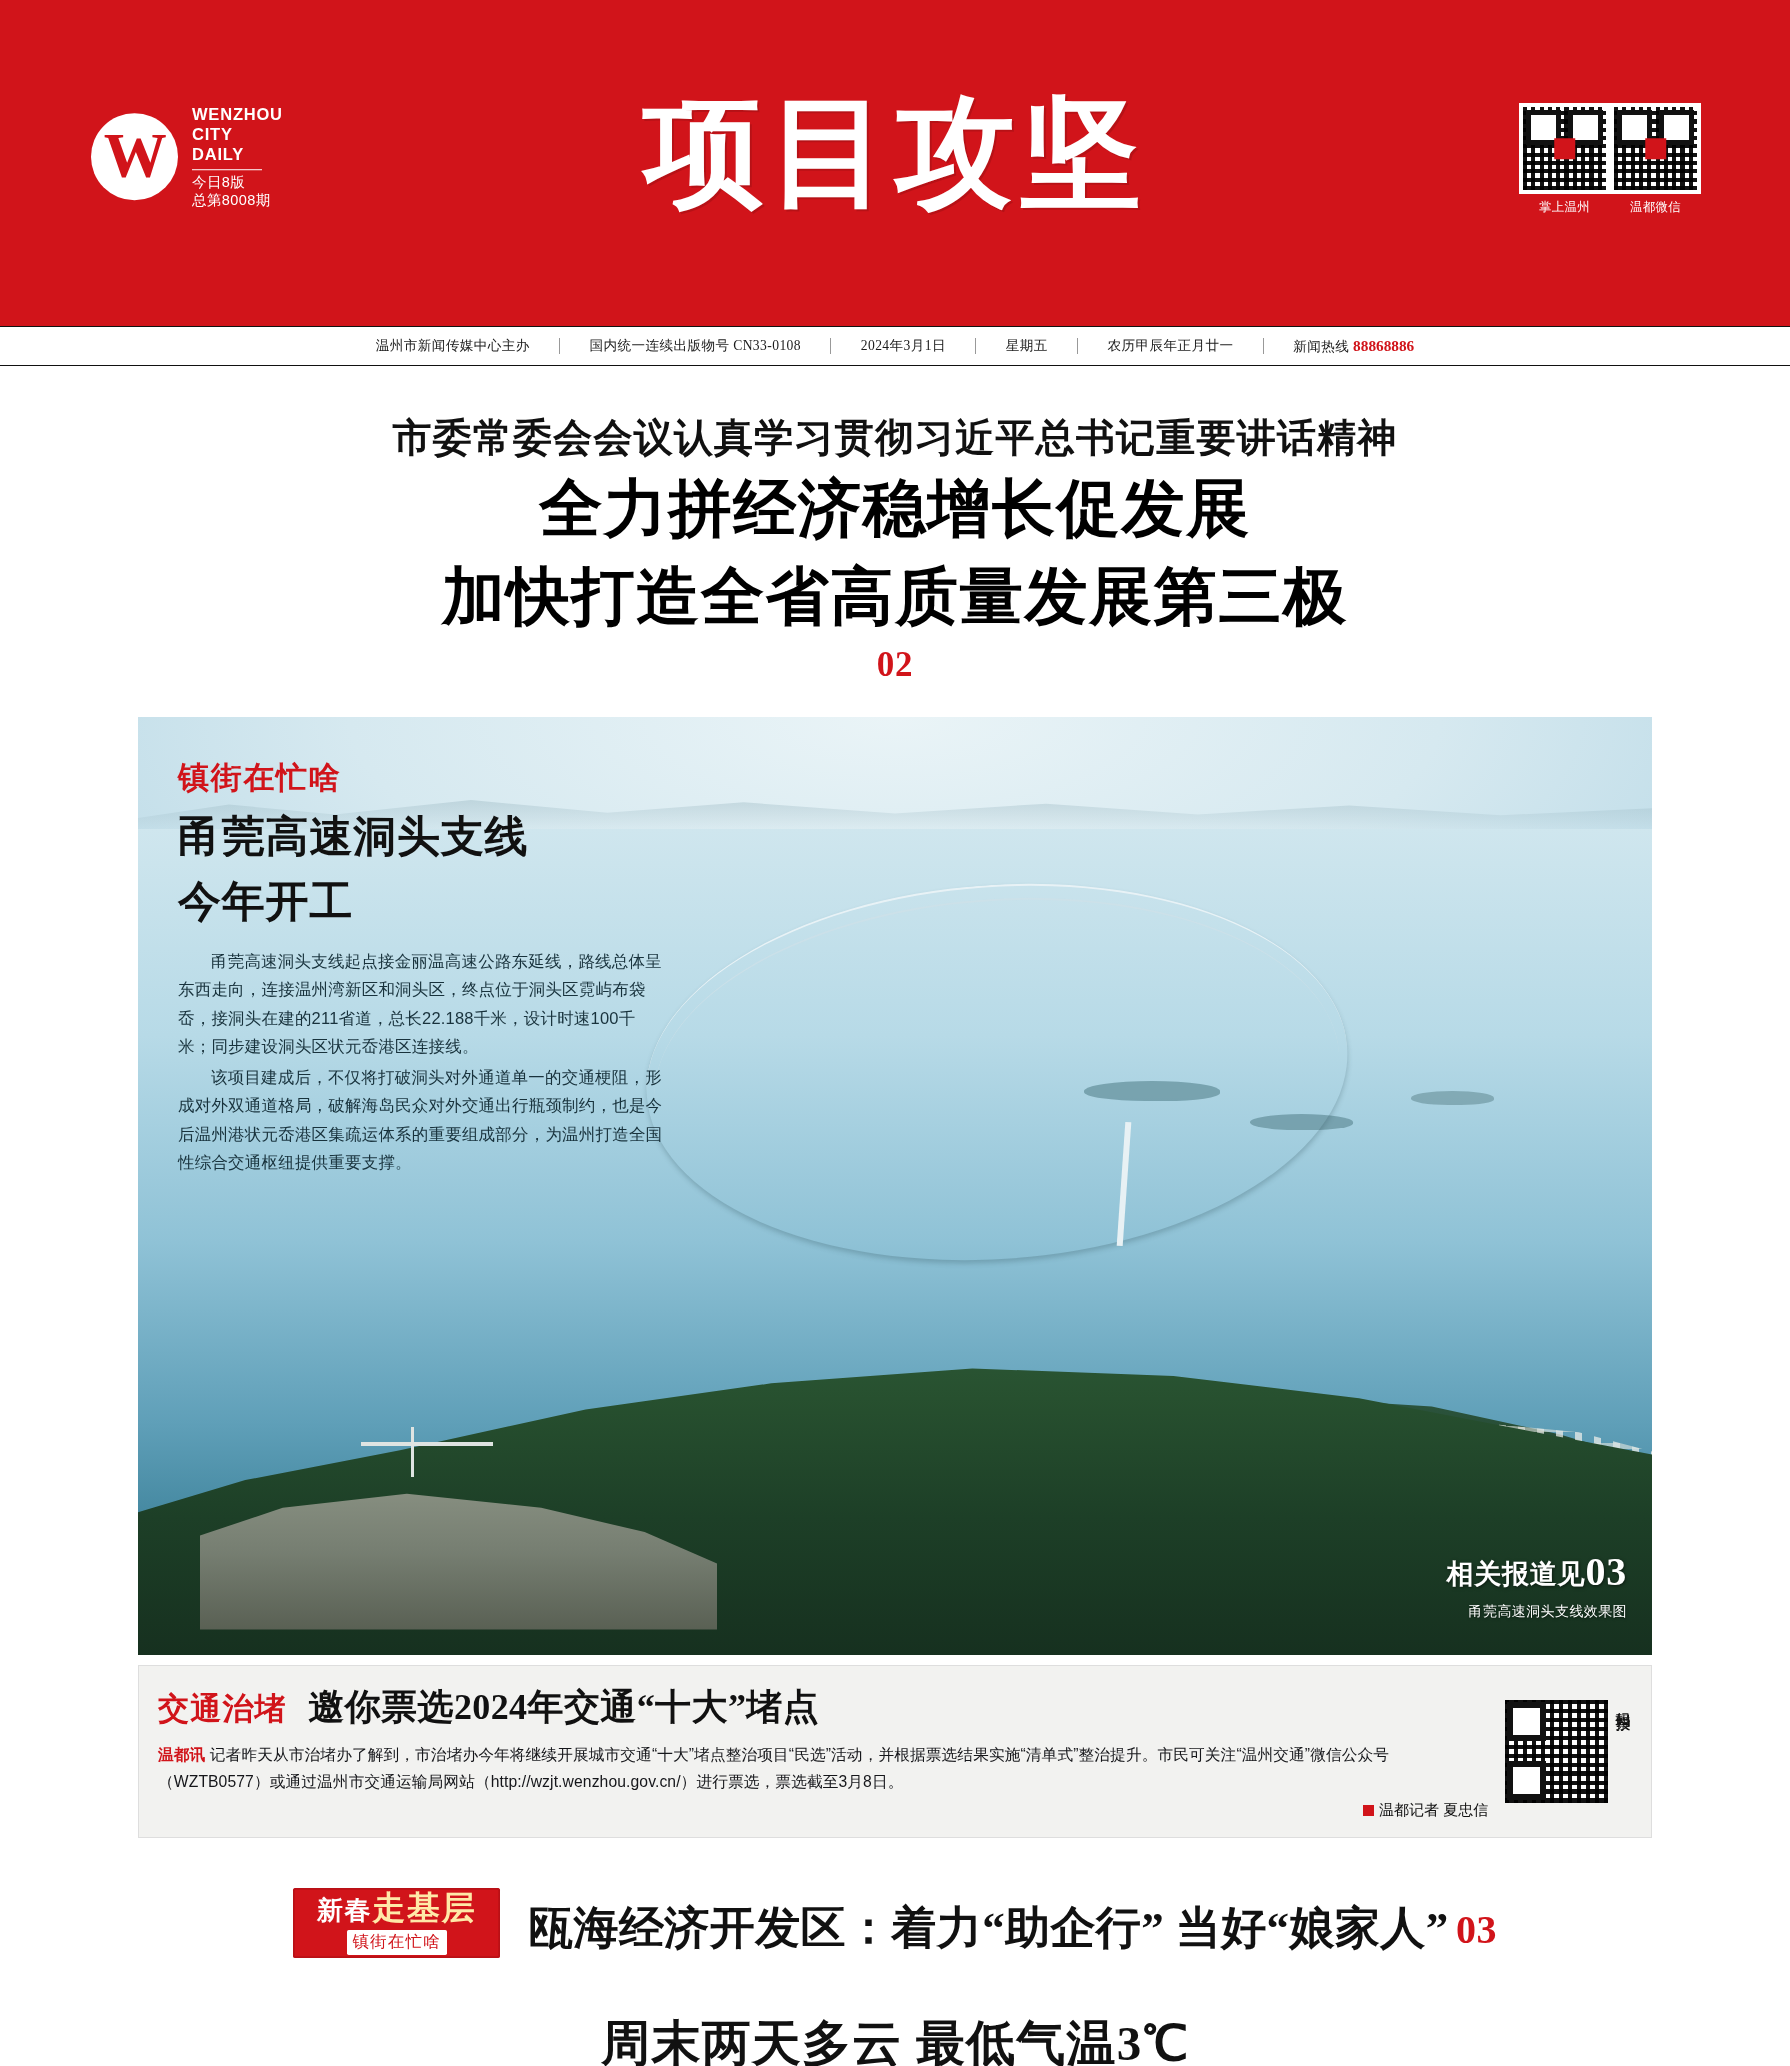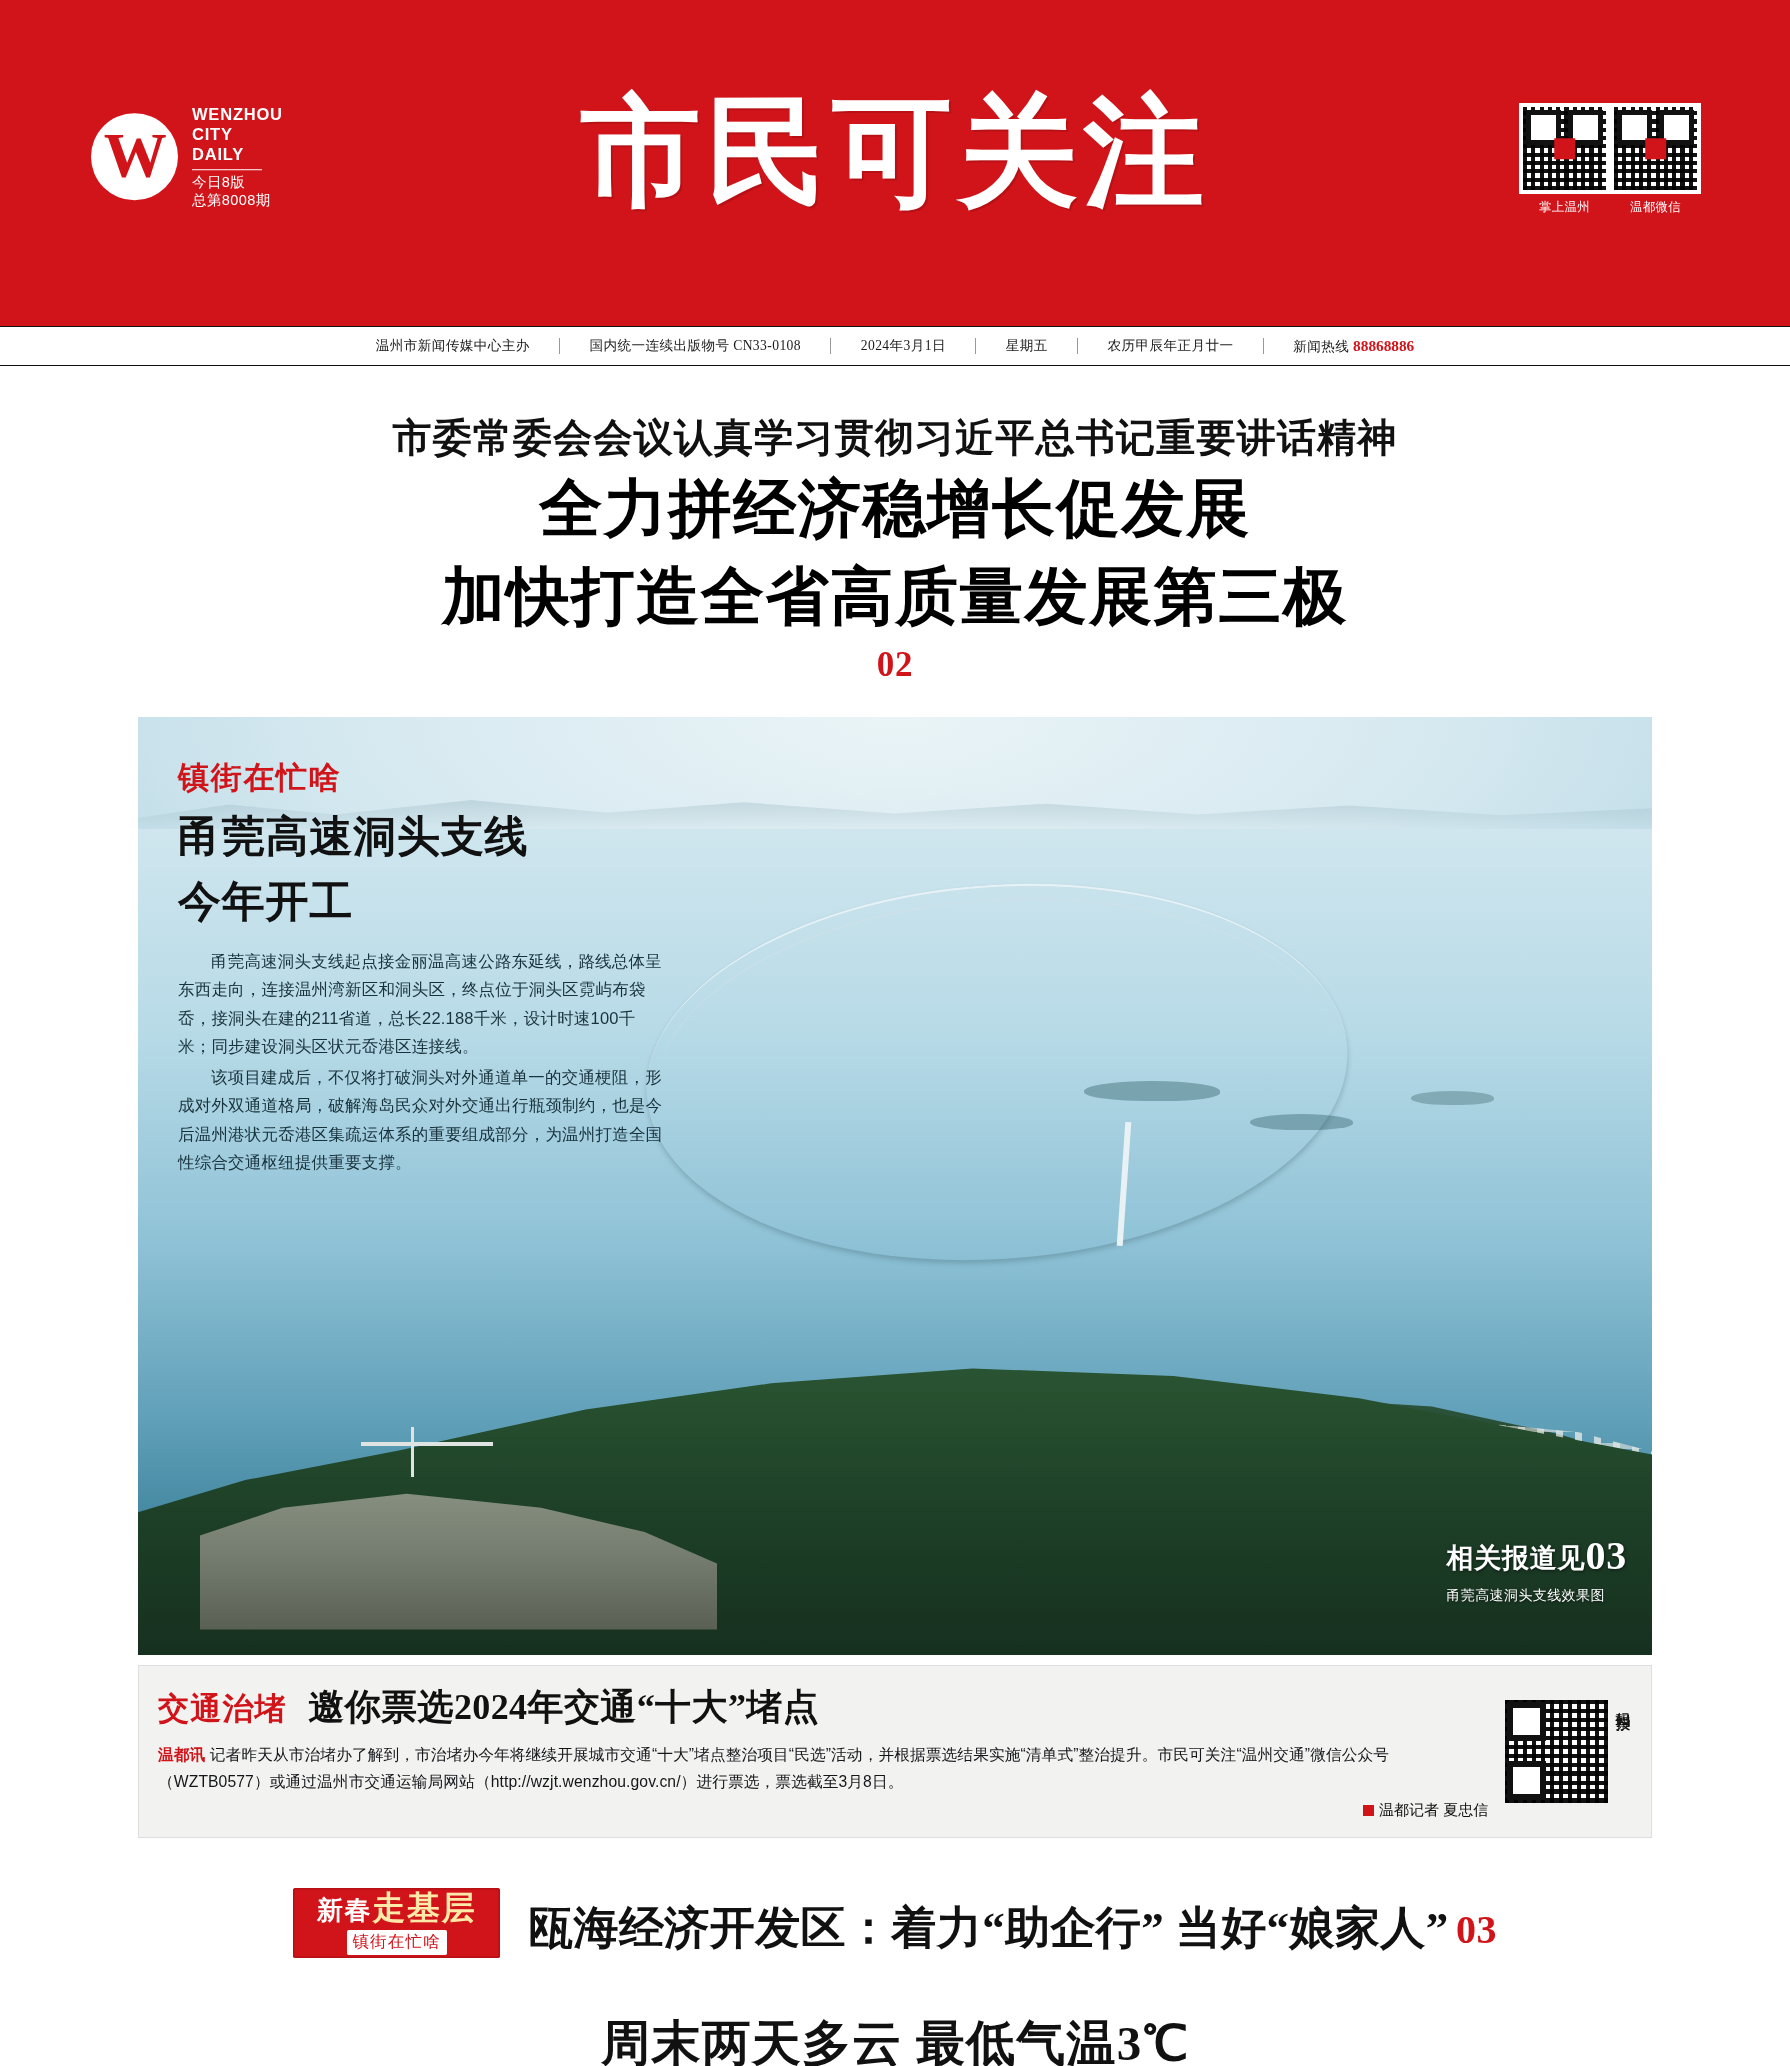--- a/index.html
+++ b/index.html
@@ -357,22 +357,22 @@
     font-size: 16.5px;
     line-height: 1.72;
     color: #18323c;
     letter-spacing: 0.2px;
   }
   .photo-text .body { margin-top: 16.5px; }
   .photo-text .body p + p { margin-top: 2.5px; }
   .photo-credit {
     position: absolute;
     right: 25px;
-    bottom: 50px;
-    text-align: left;
+    bottom: 34px;
+    text-align: right;
     z-index: 6;
   }
   .photo-credit .line1 {
     font-family: "Liberation Serif", serif;
     font-weight: bold;
     color: #ffffff;
     font-size: 27px;
     letter-spacing: 0.8px;
     text-shadow: 0.8px 1.2px 3.3px rgba(0,0,0,.6);
   }
@@ -564,21 +564,21 @@
       <div class="logo-text">
         <span class="en">WENZHOU</span>
         <span class="en">CITY</span>
         <span class="en">DAILY</span>
         <div class="logo-rule"></div>
         <span class="cn">今日8版</span>
         <span class="cn">总第8008期</span>
       </div>
     </div>
 
-    <div class="title-main">市民可关注</div>
+    <div class="title-main">项目攻坚</div>
 
     <div class="qr-block">
       <div class="qr-item">
         <div class="qr-img">
             <div class="qr-mark"></div>
           </div>
         <div class="qr-cap">掌上温州</div>
       </div>
       <div class="qr-item">
         <div class="qr-img">

